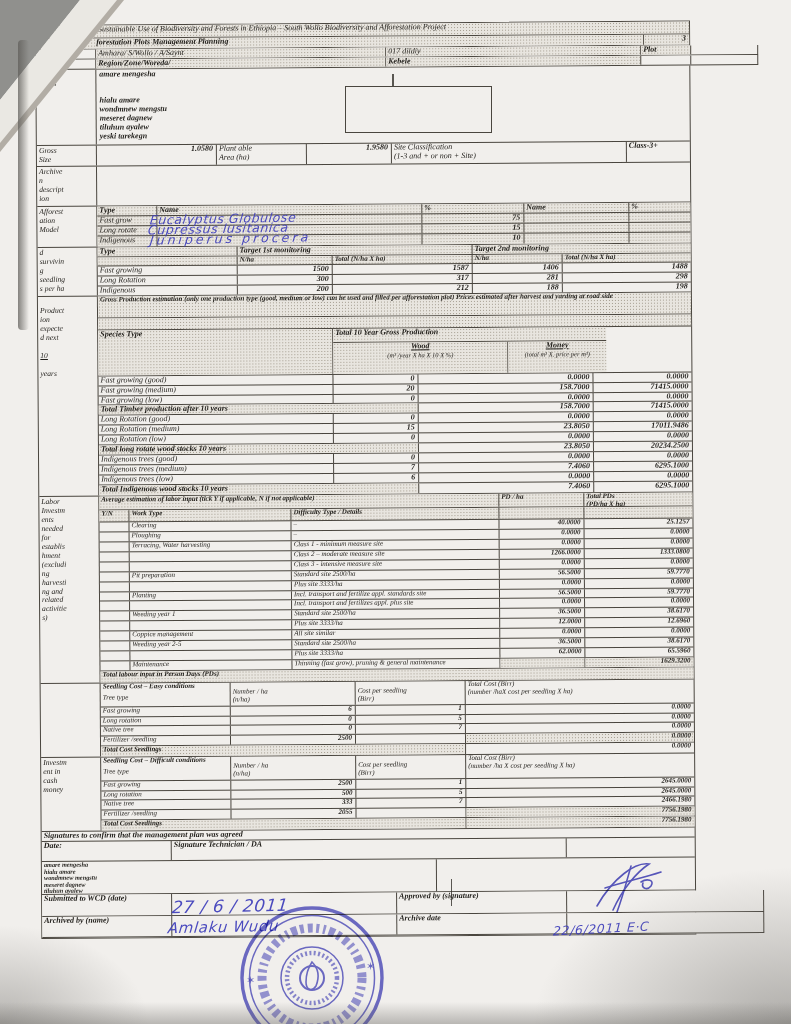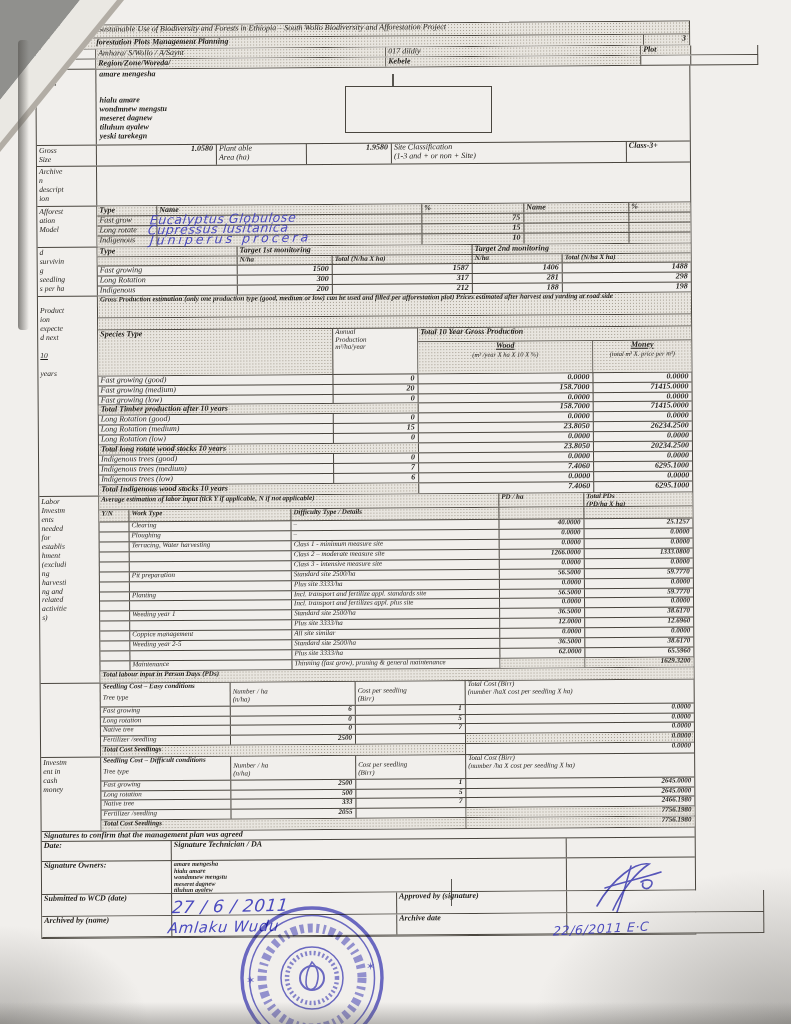--- a/index.html
+++ b/index.html
@@ -223,23 +223,20 @@
       </div>
       <div class="sbody">
         <div class="r h22 shade small7">
           <div class="c last b" style="width:593px;">Gross Production estimation (only one production type (good, medium or low) can be used and filled per afforestation plot) Prices estimated after harvest and yarding at road side</div>
         </div>
         <div class="r h12 shade">
             <div class="c last" style="width:593px;"></div>
           </div>
         <div class="r h46">
           <div class="c p0 shade b">Species Type</div>
-          <div class="c p1 pre small7">Annual
-Production
-m³/ha/year</div>
           <div class="pR last" style="display:flex;flex-direction:column;">
             <div class="shade b" style="height:13px;border-bottom:1px solid var(--ln);padding:0 2px;">Total 10 Year Gross Production</div>
             <div style="display:flex;flex:1;">
               <div class="c p2 shade ctr">
                 <span class="u b">Wood</span>
                 <div class="small65">(m³ /year  X ha X 10  X %)</div>
               </div>
               <div class="shade ctr" style="width:98px;padding:0 2px;box-sizing:border-box;">
                 <span class="u b">Money</span>
                 <div class="small65">(total m³  X. price per m³)</div>
@@ -273,21 +270,21 @@
         <div class="r h10">
             <div class="c p0">Long Rotation (good)</div>
             <div class="c p1 num">0</div>
             <div class="c p2 num">0.0000</div>
             <div class="c p3 num last">0.0000</div>
           </div>
         <div class="r h10">
             <div class="c p0">Long Rotation (medium)</div>
             <div class="c p1 num">15</div>
             <div class="c p2 num">23.8050</div>
-            <div class="c p3 num last">26234.2500</div>
+            <div class="c p3 num last">17011.9486</div>
           </div>
         <div class="r h10">
             <div class="c p0">Long Rotation (low)</div>
             <div class="c p1 num">0</div>
             <div class="c p2 num">0.0000</div>
             <div class="c p3 num last">0.0000</div>
           </div>
         <div class="r h10">
             <div class="c pt shade b">Total long rotate wood stocks 10 years</div>
             <div class="c p2 num">23.8050</div>
@@ -556,21 +553,20 @@
 
     <div class="r h10">
       <div class="c last b" style="width:653px;">Signatures to confirm that the management plan was agreed</div>
     </div>
     <div class="r h20">
       <div class="c t0 b">Date:</div>
       <div class="c t1 b">Signature Technician / DA</div>
       <div class="c t2 last"></div>
     </div>
     <div class="r h33">
-      <div class="c t0 b">Signature Owners:</div>
       <div class="c t1 pre tiny b">amare mengesha
 hialu amare
 wondmnew mengstu
 meseret dagnew
 tiluhun ayalew
 yeshi tarekegn</div>
       <div class="c t2 last"></div>
     </div>
     <div class="r h22 wide">
       <div class="c b0 b">Submitted to WCD (date)</div>

